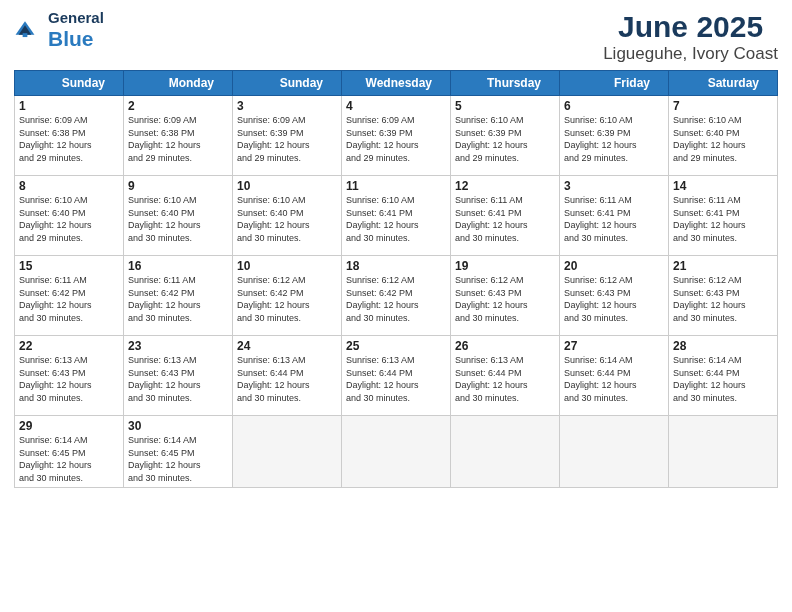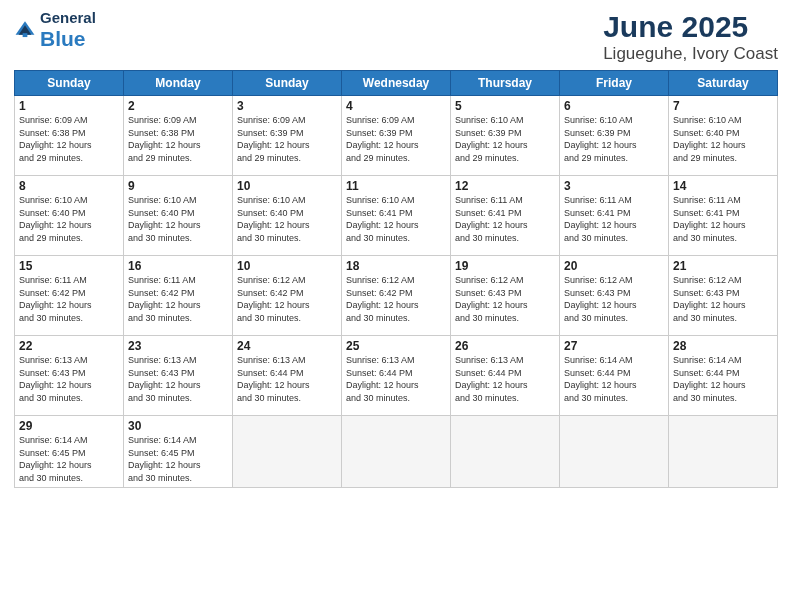--- a/index.html
+++ b/index.html
@@ -18,50 +18,50 @@
     }
     .header {
       display: flex;
       justify-content: space-between;
       align-items: flex-start;
       margin-bottom: 6px;
     }
     .logo {
       display: flex;
       align-items: center;
-      gap: 4px;
+      gap: 12px;
     }
     .logo-icon {
       width: 22px;
       height: 22px;
     }
     .title-block {
-      text-align: left;
+      text-align: center;
     }
     .calendar-title {
       font-size: 30px;
       font-weight: bold;
       color: #1a3a5c;
     }
     .calendar-subtitle {
       font-size: 17px;
       color: #444;
     }
     table {
       width: 100%;
       border-collapse: collapse;
       table-layout: fixed;
     }
     .header-row th {
       background-color: #2a7abf;
       color: #fff;
       font-size: 12px;
       font-weight: bold;
-      padding: 5px 4px;
-      text-align: center;
+      padding: 5px 18px;
+      text-align: right;
       border: 1px solid #1a5a9a;
     }
     .day-cell {
       border: 1px solid #ccc;
       vertical-align: top;
       padding: 3px 4px;
       font-size: 9.5px;
       color: #222;
       height: 80px;
       background: #fff;

